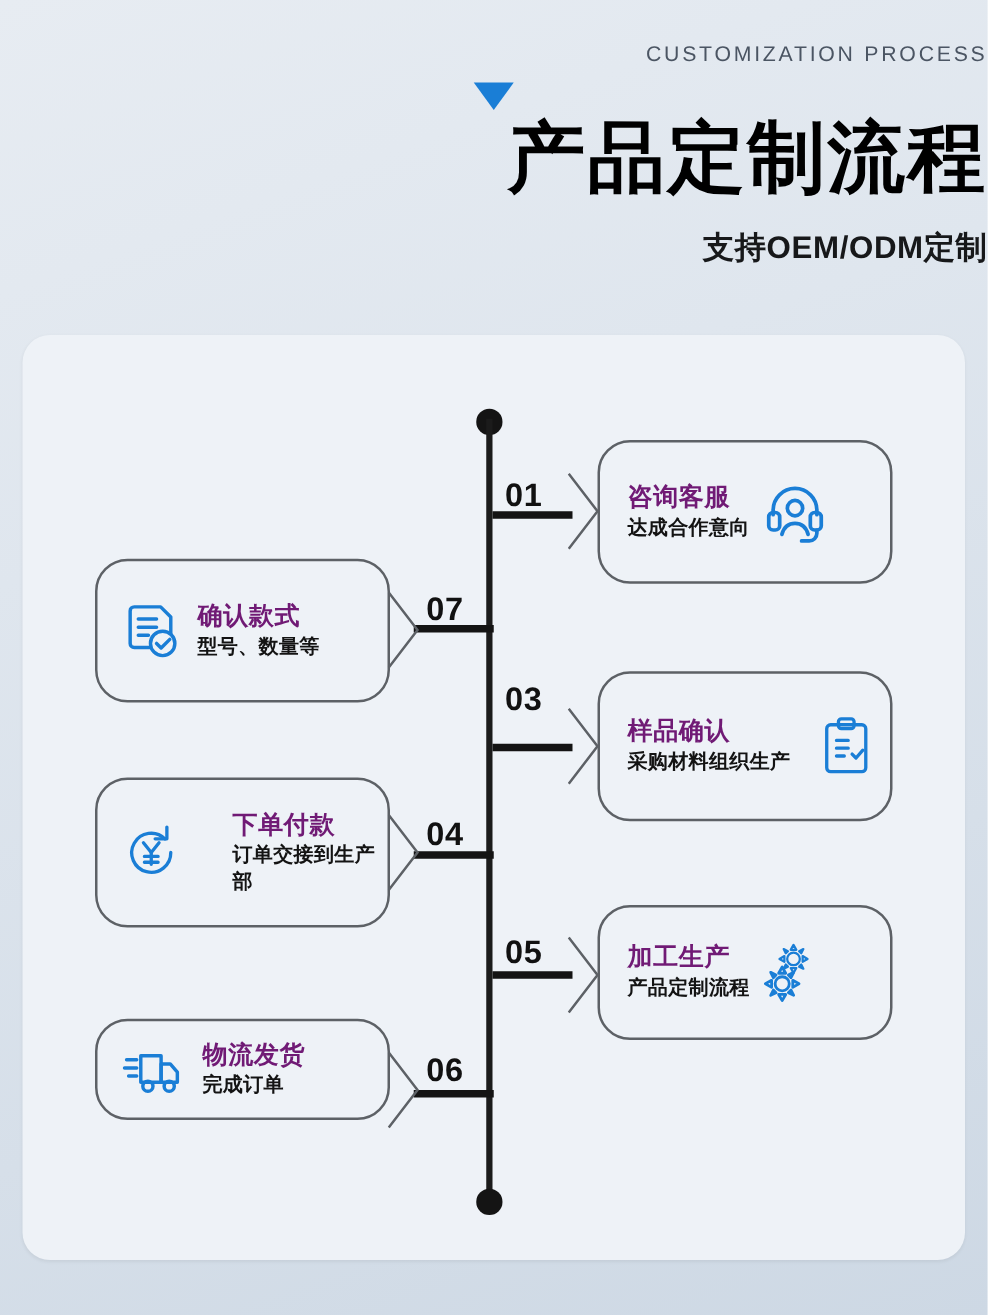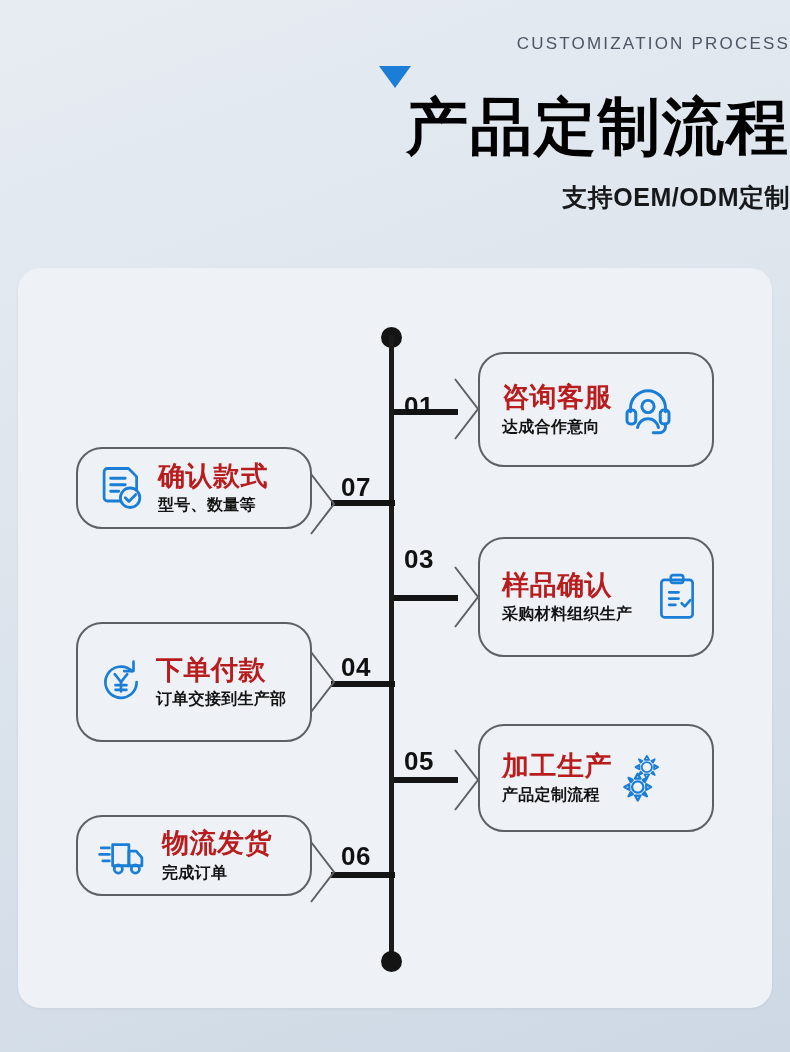--- a/index.html
+++ b/index.html
@@ -113,23 +113,23 @@
   }
   .card.right { padding-left: 22px; }
   .card.left  { padding-left: 18px; }
 
   .card-text {
     display: flex;
     flex-direction: column;
     justify-content: center;
   }
   .card-title {
-    font-size: 27px;
-    font-weight: 700;
-    color: #b91c1c;
+    font-size: 20px;
+    font-weight: 700;
+    color: #701a75;
     line-height: 1.25;
     letter-spacing: 0.5px;
   }
   .card-desc {
     font-size: 16px;
     font-weight: 700;
     color: #131313;
     line-height: 1.3;
     letter-spacing: 0.3px;
     margin-top: 2px;
@@ -158,21 +158,21 @@
 <div class="axis"></div>
 <div class="dot bottom"></div>
 
 <div class="tick right" style="top:409px"></div>
 <div class="tick left" style="top:500px"></div>
 <div class="tick right" style="top:595px"></div>
 <div class="tick left" style="top:681px"></div>
 <div class="tick right" style="top:777px"></div>
 <div class="tick left" style="top:872px"></div>
 
-<div class="step-num" style="left:404px; top:391px">01</div>
+<div class="step-num" style="left:404px; top:381px">01</div>
 <div class="step-num" style="left:341px; top:472px">07</div>
 <div class="step-num" style="left:404px; top:544px">03</div>
 <div class="step-num" style="left:341px; top:652px">04</div>
 <div class="step-num" style="left:404px; top:746px">05</div>
 <div class="step-num" style="left:341px; top:841px">06</div>
 
 <div class="card right" style="left:478px; top:352px; width:236px; height:115px;">
   <div class="card-text">
     <div class="card-title">咨询客服</div>
     <div class="card-desc">达成合作意向</div>
@@ -186,21 +186,21 @@
       <circle cx="32" cy="28" r="7"></circle>
       <path d="M20 52c2-7 6-10 12-10s10 3 12 10"></path>
     </svg>
   </div>
 </div>
 
 <svg style="position:absolute; left:454px; top:378px;" width="26" height="62">
   <path d="M1 1 L24 31 L1 61" fill="none" stroke="#5d6166" stroke-width="2"></path>
 </svg>
 
-<div class="card left" style="left:76px; top:447px; width:236px; height:82px;">
+<div class="card left" style="left:76px; top:447px; width:236px; height:115px;">
   <div class="icon" style="margin-right:10px;">
     <svg width="52" height="52" viewBox="0 0 64 64" fill="none" stroke="#1a7ed6" stroke-width="3.4" stroke-linecap="round" stroke-linejoin="round">
       <path d="M14 8h26l10 10v26a4 4 0 0 1-4 4H14a4 4 0 0 1-4-4V12a4 4 0 0 1 4-4z"></path>
       <path d="M18 20h18M18 28h18M18 36h10"></path>
       <circle cx="42" cy="44" r="12" fill="#eef2f7"></circle>
       <path d="M36 44l4.5 4.5L49 40"></path>
     </svg>
   </div>
   <div class="card-text">
     <div class="card-title">确认款式</div>
@@ -222,21 +222,21 @@
       <rect x="24" y="4" width="16" height="10" rx="3"></rect>
       <path d="M22 26h12M22 34h12M22 42h8"></path>
       <path d="M38 40l4 4 7-8"></path>
     </svg>
   </div>
 </div>
 <svg style="position:absolute; left:454px; top:566px;" width="26" height="62">
   <path d="M1 1 L24 31 L1 61" fill="none" stroke="#5d6166" stroke-width="2"></path>
 </svg>
 
-<div class="card left" style="left:76px; top:622px; width:236px; height:120px;">
+<div class="card left" style="left:76px; top:622px; width:236px; height:120px;gap:30px;">
   <div class="icon" style="margin-right:10px;">
     <svg width="50" height="50" viewBox="0 0 64 64" fill="none" stroke="#1a7ed6" stroke-width="3.4" stroke-linecap="round" stroke-linejoin="round">
       <path d="M52 32a20 20 0 1 1-6-14"></path>
       <path d="M48 6v12H36"></path>
       <path d="M24 22l8 10 8-10"></path>
       <path d="M32 32v12M25 36h14M25 42h14"></path>
     </svg>
   </div>
   <div class="card-text">
     <div class="card-title">下单付款</div>

